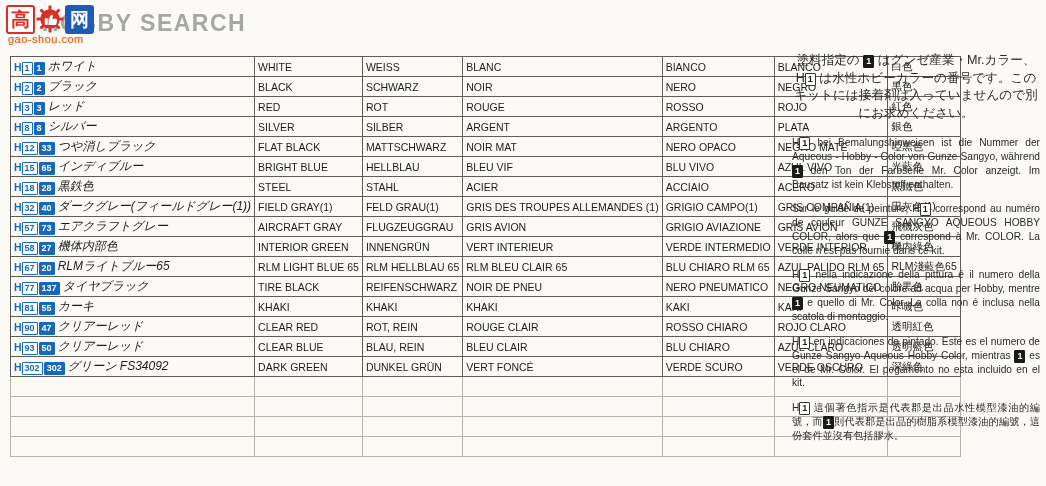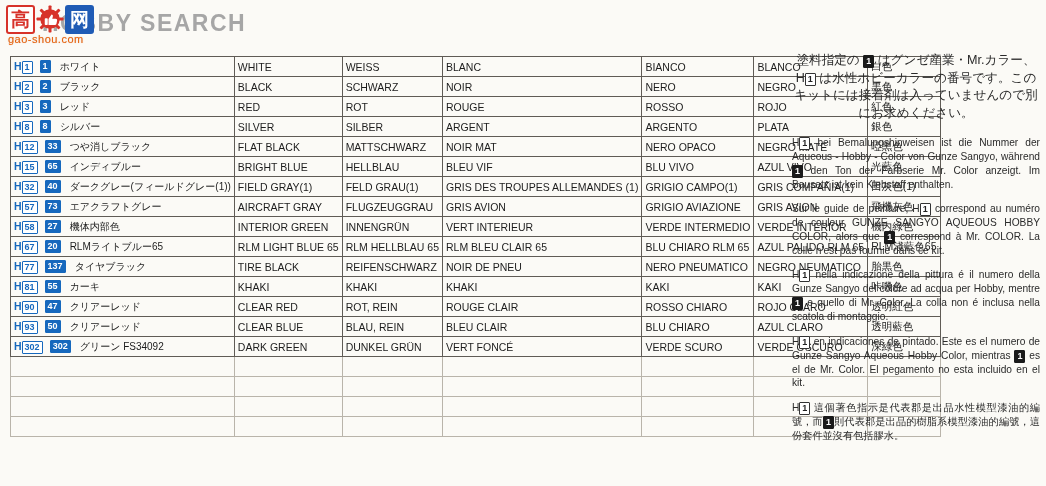--- a/index.html
+++ b/index.html
@@ -40,29 +40,29 @@
     border-collapse:collapse;table-layout:fixed;
     background:transparent;
   }
   .paint-table td{
     border:1px solid #5f5b55;
     height:19px;padding:0 3px;
     font-size:10.5px;white-space:nowrap;overflow:hidden;
     vertical-align:middle;
   }
   .paint-table tr.empty td{border-color:#b9b4aa;}
-  .code-cell{display:flex;align-items:center;gap:7px;}
+  .code-cell{display:flex;align-items:flex-end;gap:1px;}
   .h-letter{color:#1668bd;font-size:10.5px;font-weight:bold;}
   .nb{
     display:inline-block;font-size:9px;line-height:11px;
     padding:0 2px;font-weight:bold;border-radius:1px;white-space:nowrap;
   }
   .nb.o{border:1px solid #1668bd;color:#1668bd;background:#fff;}
   .nb.s{background:#1668bd;color:#fff;border:1px solid #1668bd;}
-  .jp-name{margin-left:2px;font-size:10px;}
+  .jp-name{margin-left:2px;font-size:12px;font-style:italic;}
 
   
   .notes{
     position:absolute;left:792px;top:52px;width:248px;
     color:#2a2a2a;
   }
   .notes p{margin:0 0 11px 0;font-size:10.2px;line-height:13.6px;text-align:justify;}
   .notes p.jp{font-size:12.6px;line-height:17.5px;margin-bottom:14px;text-align:center;}
   .notes .nb.o{border-color:#333;color:#222;}
   .notes .nb.s{background:#1a1a1a;border-color:#1a1a1a;color:#fff;}
@@ -189,20 +189,35 @@
           <td>BRIGHT BLUE</td>
           <td>HELLBLAU</td>
           <td>BLEU VIF</td>
           <td>BLU VIVO</td>
           <td>AZUL VIVO</td>
           <td>光藍色</td>
         </tr>
         <tr>
           <td>
             <span class="code-cell">
+              <span><span class="h-letter">H</span><span class="nb o">18</span></span>
+              <span class="nb s">28</span>
+              <span class="jp-name">黒鉄色</span>
+            </span>
+          </td>
+          <td>STEEL</td>
+          <td>STAHL</td>
+          <td>ACIER</td>
+          <td>ACCIAIO</td>
+          <td>ACERO</td>
+          <td>黒鐵色</td>
+        </tr>
+        <tr>
+          <td>
+            <span class="code-cell">
               <span><span class="h-letter">H</span><span class="nb o">32</span></span>
               <span class="nb s">40</span>
               <span class="jp-name">ダークグレー(フィールドグレー(1))</span>
             </span>
           </td>
           <td>FIELD GRAY(1)</td>
           <td>FELD GRAU(1)</td>
           <td>GRIS DES TROUPES ALLEMANDES (1)</td>
           <td>GRIGIO CAMPO(1)</td>
           <td>GRIS COMPAÑIA(1)</td>

